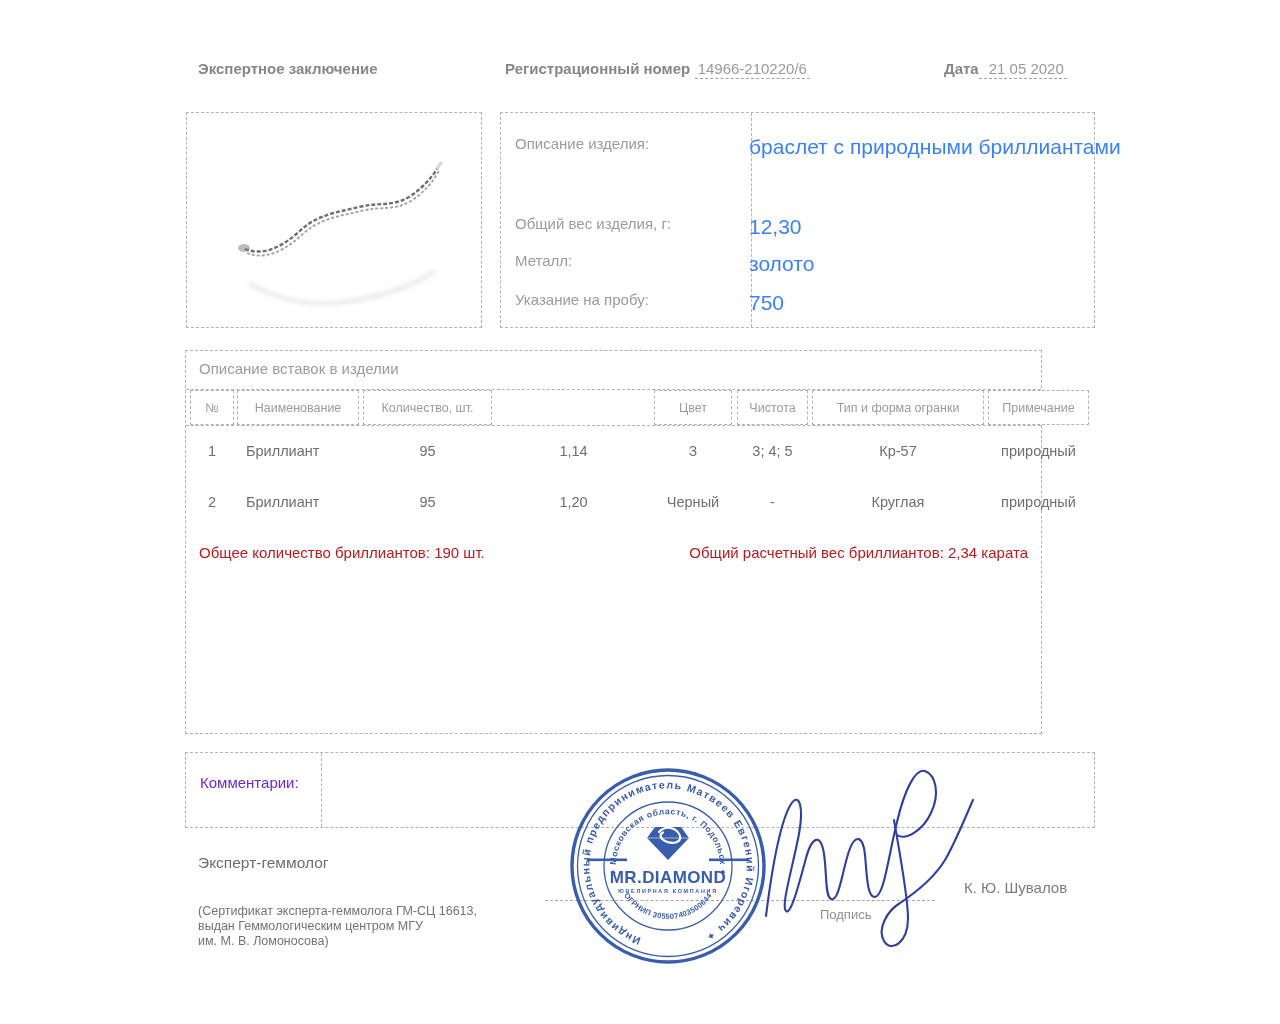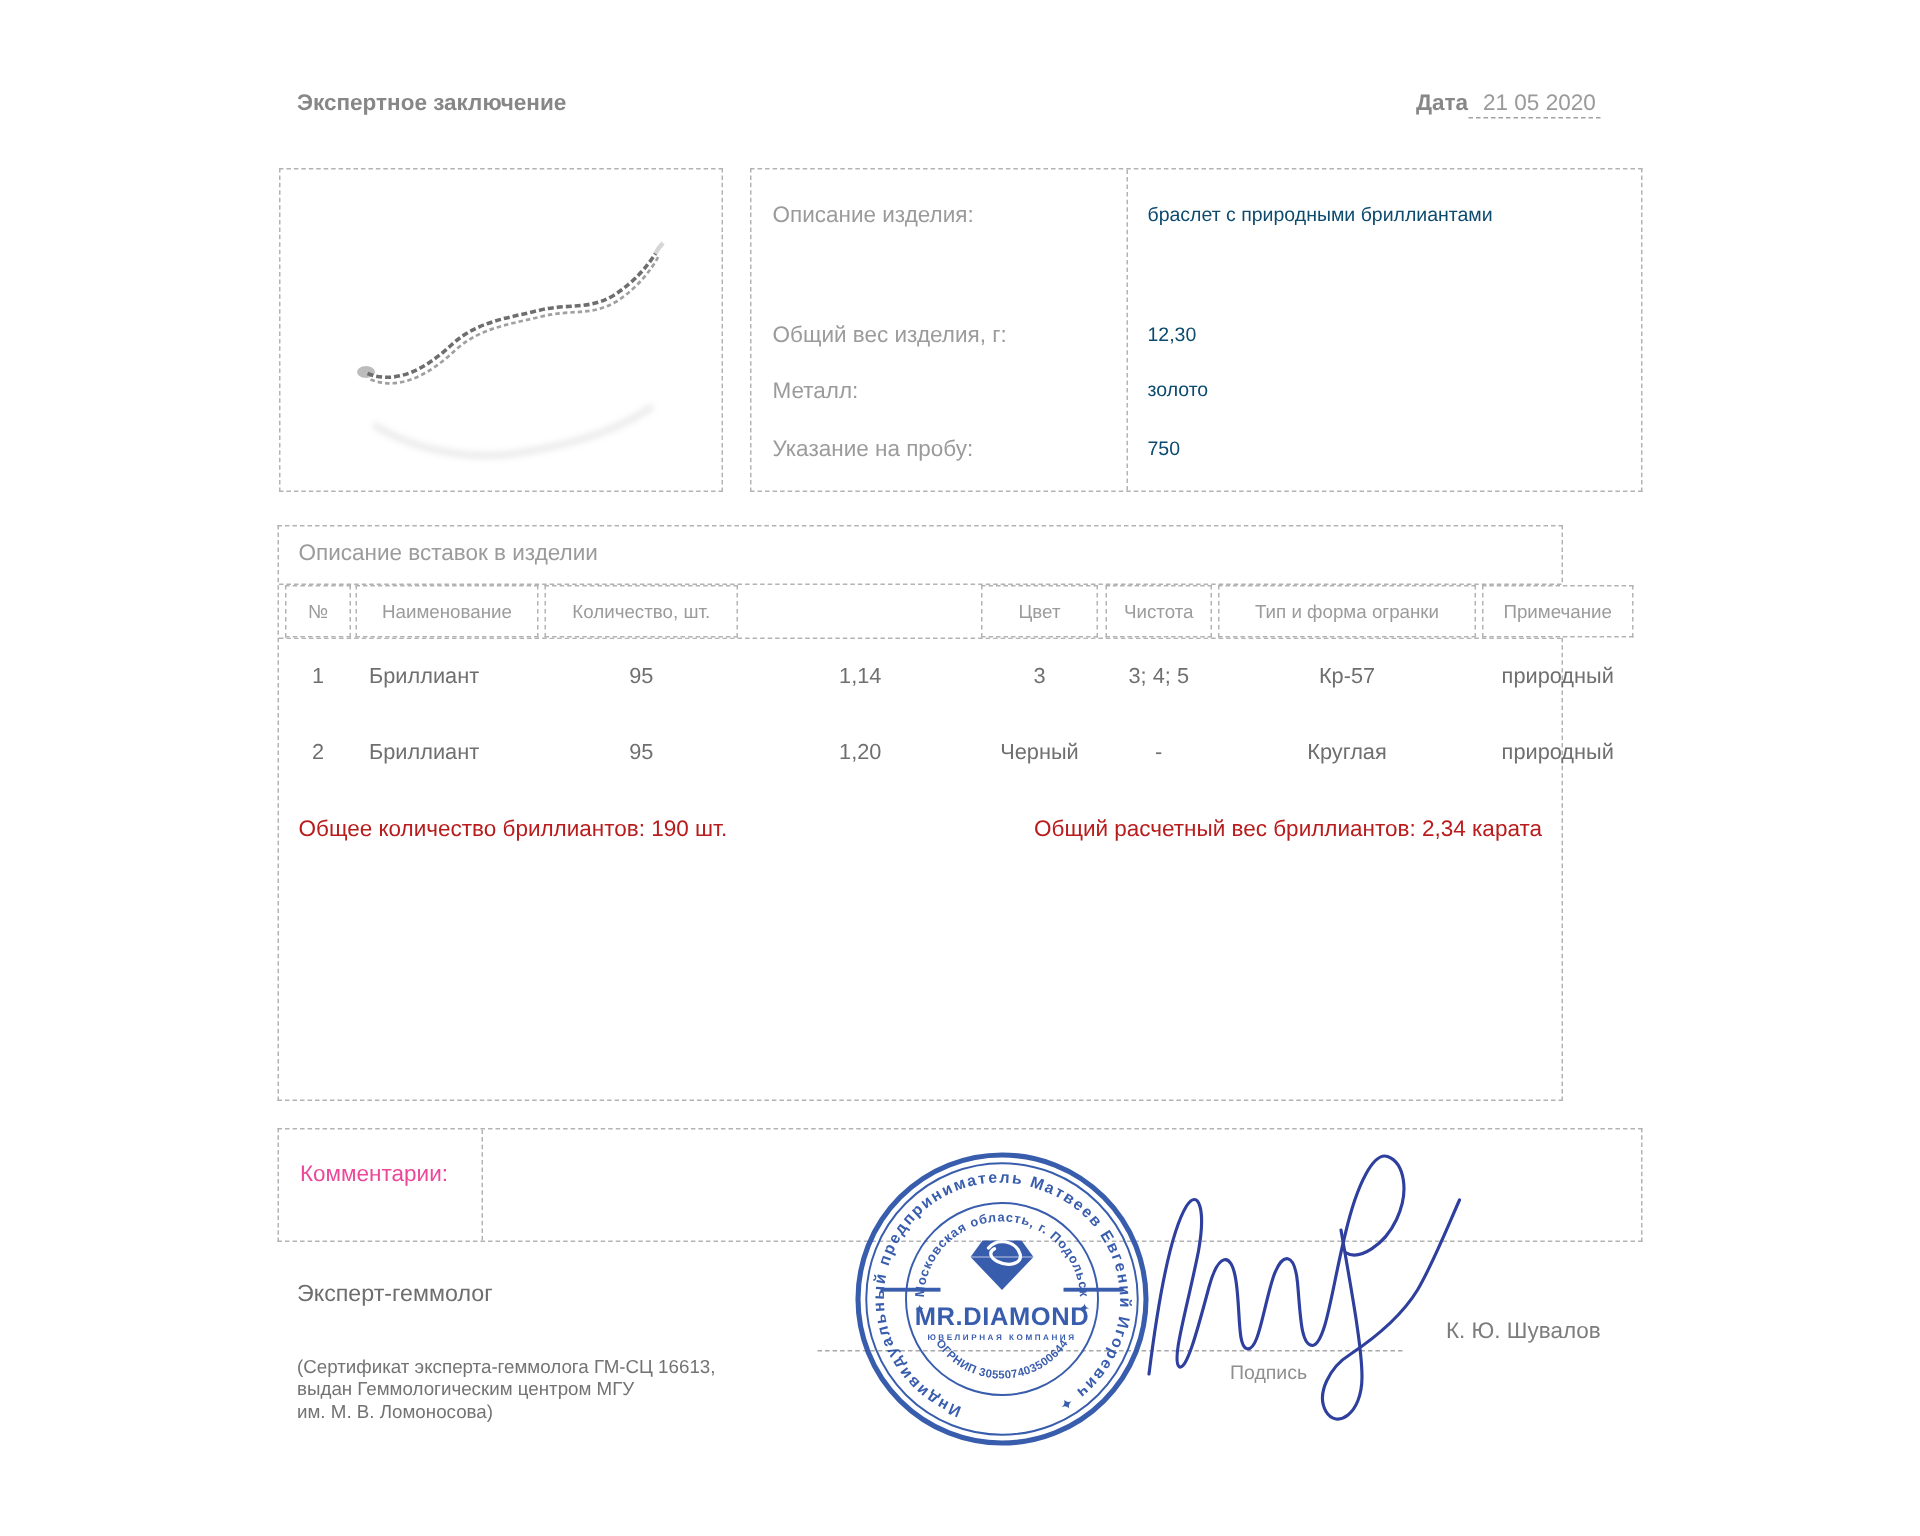--- a/index.html
+++ b/index.html
@@ -12,52 +12,56 @@
   .vdiv { position:absolute; top:0; bottom:0; border-left:1px dashed #b3b3b3; }
   .hline { position:absolute; border-top:1px dashed #b3b3b3; height:0; }
 
   
   .hdr-bold { font-size:15px; font-weight:bold; color:#878787; }
   .hdr-val { font-size:15px; color:#9a9a9a; border-bottom:1px dashed #a3a3a3; padding:0 3px 1px 3px; }
   .date-val { padding-left:10px; }
 
   
   .desc-label { position:absolute; left:14px; font-size:15px; color:#9b9b9b; white-space:nowrap; }
-  .desc-value { position:absolute; left:264px; font-size:13px; color:#0c4a6e; white-space:nowrap; }
+  .desc-value { position:absolute; left:248px; font-size:21px; color:#3b82f6; white-space:nowrap; }
 
   
   .tbl-title { position:absolute; left:13px; top:9px; font-size:15px; color:#9b9b9b; }
   .th-cell { position:absolute; top:39px; height:35px; border:1px dashed #b3b3b3;
              display:flex; align-items:center; justify-content:center;
              font-size:12.5px; color:#9b9b9b; white-space:nowrap; background:#fff; }
   .td-cell { position:absolute; height:18px; line-height:18px; text-align:center;
              font-size:14.5px; color:#6f6f6f; white-space:nowrap; }
   .td-cell.name { text-align:left; padding-left:9px; }
   .row1 .td-cell { top:91px; }
   .row2 .td-cell { top:142px; }
   .c0{left:4px;width:44px}.c1{left:51px;width:122px}.c2{left:177px;width:129px}
   .c3{left:310px;width:155px}.c4{left:468px;width:78px}.c5{left:551px;width:71px}
   .c6{left:626px;width:172px}.c7{left:802px;width:101px}
   .summary { position:absolute; top:193px; font-size:15px; color:#b91c1c; white-space:nowrap; }
 
-  .comments-label { position:absolute; left:14px; top:21px; font-size:15px; color:#ec4899; }
+  .comments-label { position:absolute; left:14px; top:21px; font-size:15px; color:#6d28d9; }
 
   .expert-title { position:absolute; left:198px; top:854px; font-size:15.5px; color:#6e6e6e; }
   .cert-lines { position:absolute; left:198px; top:904px; font-size:12.5px; color:#737373; line-height:15px; }
   .sig-label { position:absolute; left:820px; top:907px; font-size:13px; color:#8f8f8f; }
   .expert-name { position:absolute; left:964px; top:879px; font-size:15px; color:#7c7c7c; }
 
   svg text { font-family:"Liberation Sans","DejaVu Sans",sans-serif; }
 </style>
 </head>
 <body>
 
 <div class="page" data-name="certificate-page">
 
   <div class="abs" style="left:198px; top:60px;" data-name="document-title">Экспертное заключение</div>
+  <div class="abs" style="left:505px; top:60px; white-space:nowrap;" data-name="registration-group">
+    <span class="hdr-bold" data-name="registration-label">Регистрационный номер</span>
+    <span class="hdr-val" data-name="registration-number">14966-210220/6</span>
+  </div>
   <div class="abs" style="left:944px; top:60px; white-space:nowrap;" data-name="date-group">
     <span class="hdr-bold" data-name="date-label">Дата</span><span class="hdr-val date-val" data-name="date-value">21 05 2020</span>
   </div>
   <style>.page > [data-name="document-title"]{font-size:15px;font-weight:bold;color:#878787;}</style>
 
   <div class="dashed-box" style="left:186px; top:112px; width:296px; height:216px;" data-name="product-photo-box">
     <svg width="294" height="214" viewBox="0 0 294 214" data-name="bracelet-photo">
       <defs>
         <filter id="blur1" x="-20%" y="-20%" width="140%" height="140%">
             <feGaussianBlur stdDeviation="2.2"></feGaussianBlur>

